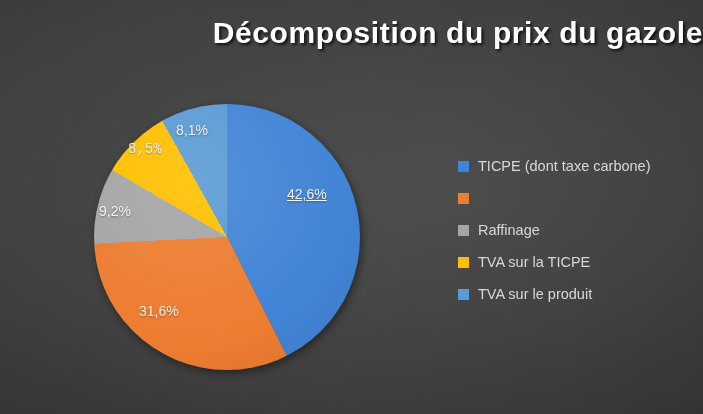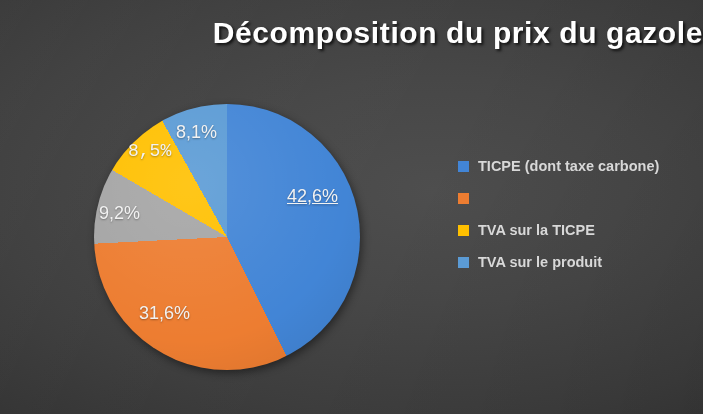--- a/index.html
+++ b/index.html
@@ -89,38 +89,37 @@
       rgba(255,255,255,0.10) 0%,
       rgba(255,255,255,0.03) 42%,
       rgba(0,0,0,0.00) 62%,
       rgba(0,0,0,0.10) 100%);
     pointer-events: none;
   }
 
   .slice-label {
     position: absolute;
     color: #f2f2f2;
-    font-size: 18px;
+    font-size: 14px;
     white-space: nowrap;
     text-shadow: 0 1px 2px rgba(0,0,0,0.35);
   }
 
   
   #legend {
     position: absolute;
     left: 458px;
     top: 150px;
     width: 236px;
   }
 
   .legend-row {
     display: flex;
     align-items: center;
     height: 32px;
-    font-weight: bold;
   }
 
   .legend-swatch {
     width: 11px;
     height: 11px;
     flex: 0 0 11px;
     margin-right: 9px;
   }
 
   .legend-label {
@@ -158,20 +157,24 @@
 
   <div id="legend">
       <div class="legend-row">
         <span class="legend-swatch" style="background: rgb(66, 133, 214);"></span>
         <span class="legend-label">TICPE (dont taxe carbone)</span>
       </div>
       <div class="legend-row">
         <span class="legend-swatch" style="background: rgb(237, 125, 49);"></span>
       </div>
       <div class="legend-row">
+        <span class="legend-swatch" style="background: rgb(165, 165, 165);"></span>
+        <span class="legend-label">Raffinage</span>
+      </div>
+      <div class="legend-row">
         <span class="legend-swatch" style="background: rgb(255, 192, 0);"></span>
         <span class="legend-label">TVA sur la TICPE</span>
       </div>
       <div class="legend-row">
         <span class="legend-swatch" style="background: rgb(91, 155, 213);"></span>
         <span class="legend-label">TVA sur le produit</span>
       </div>
     </div>
 
 </div>

